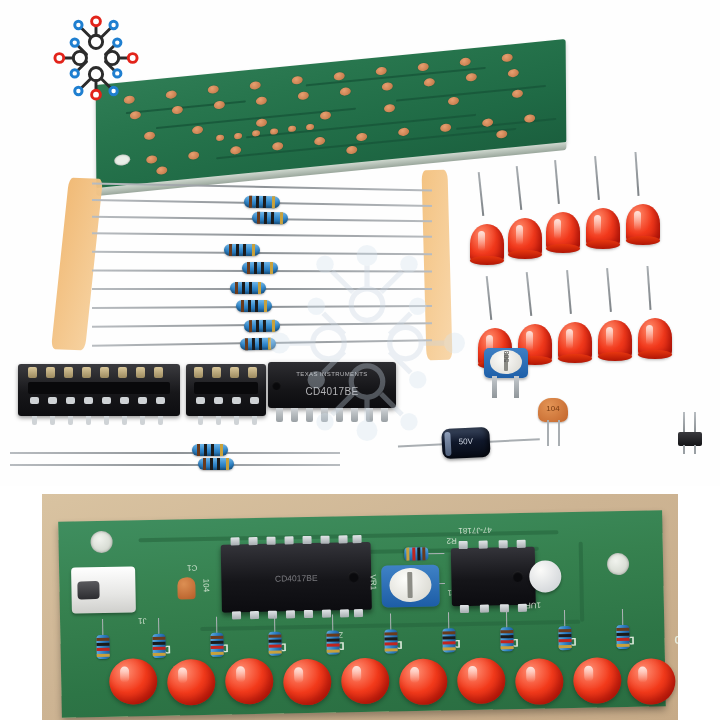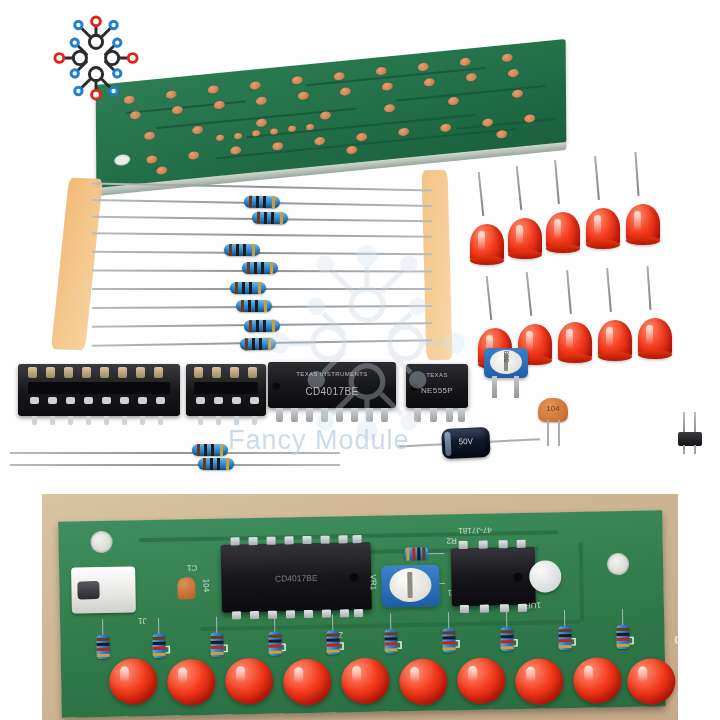--- a/index.html
+++ b/index.html
@@ -418,29 +418,20 @@
       <div class="ic-leg" style="left:8px;top:46px"></div>
         <div class="ic-leg" style="left:23px;top:46px"></div>
       <div class="ic-leg" style="left:38px;top:46px"></div>
         <div class="ic-leg" style="left:53px;top:46px"></div>
       <div class="ic-leg" style="left:68px;top:46px"></div>
         <div class="ic-leg" style="left:83px;top:46px"></div>
       <div class="ic-leg" style="left:98px;top:46px"></div>
         <div class="ic-leg" style="left:113px;top:46px"></div>
     </div>
 
-    <div class="ic" style="left:406px;top:364px;width:62px;height:44px">
-      <div class="notch"></div>
-      <div class="txt" style="top:8px;font-size:6px">TEXAS</div>
-      <div class="txt" style="top:22px;font-size:8px">NE555P</div>
-      <div class="ic-leg" style="left:8px;top:44px"></div>
-        <div class="ic-leg" style="left:24px;top:44px"></div>
-      <div class="ic-leg" style="left:40px;top:44px"></div>
-        <div class="ic-leg" style="left:52px;top:44px"></div>
-    </div>
 
     <div class="trimpot">
       <div class="body"></div>
         <div class="disc"></div>
         <div class="slot"></div>
       <div class="code">503</div>
       <div class="pin" style="left:8px"></div>
         <div class="pin" style="left:30px"></div>
     </div>
 
@@ -488,21 +479,20 @@
           <circle cx="36" cy="105" r="5"></circle>
             <circle cx="84" cy="105" r="5"></circle>
           <circle cx="31" cy="39" r="5"></circle>
             <circle cx="89" cy="39" r="5"></circle>
           <circle cx="31" cy="81" r="5"></circle>
             <circle cx="89" cy="81" r="5"></circle>
         </g>
       </svg>
     </div>
 
-    <div class="wm-text">Fancy Module</div>
   </div>
 
   <div class="scene-bot">
     <div class="board">
 
       <div class="b-trace" style="left:80px;top:18px;width:420px;height:4px"></div>
       <div class="b-trace" style="left:140px;top:108px;width:380px;height:4px"></div>
       <div class="b-trace" style="left:300px;top:34px;width:180px;height:4px"></div>
       <div class="b-trace" style="left:520px;top:30px;width:4px;height:80px"></div>
 

